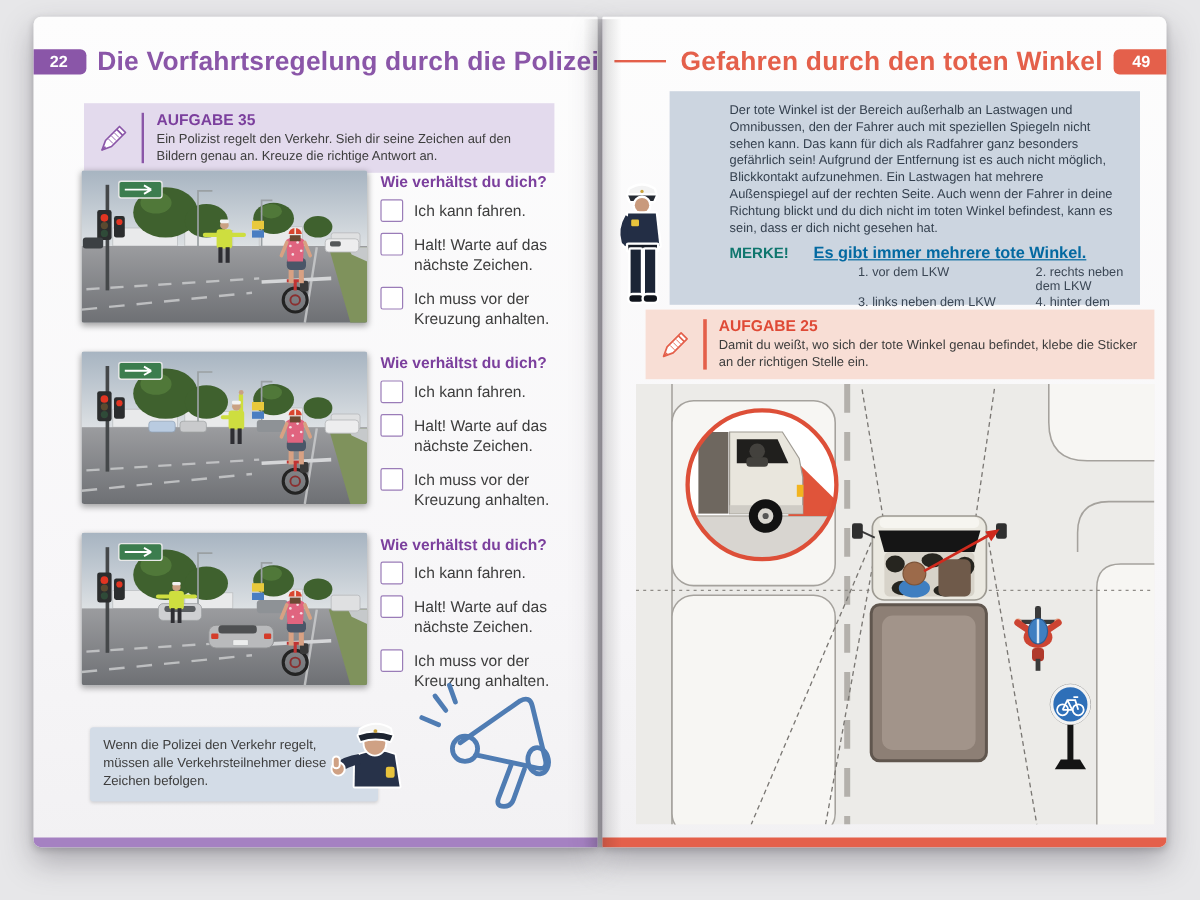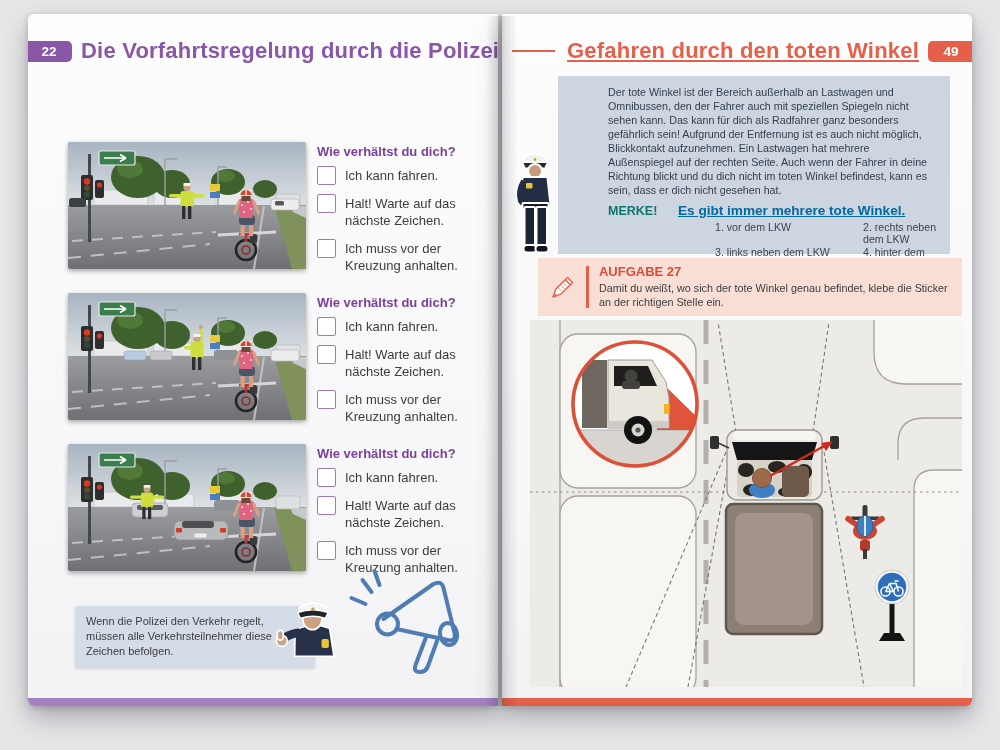--- a/index.html
+++ b/index.html
@@ -24,21 +24,21 @@
   .page.right .bottombar{background:#e4604b;border-radius:0 0 6px 1px;}
 
   
   .hdr{position:absolute;top:24px;left:0;right:0;display:flex;align-items:center;}
   .badge{height:21px;min-width:34px;display:flex;align-items:center;justify-content:center;
     color:#fff;font-weight:bold;font-size:13.5px;}
   .hdr-title{font-weight:bold;font-size:22px;letter-spacing:.2px;white-space:nowrap;}
   .page.left  .badge{background:#8a56a8;border-radius:0 5px 5px 0;margin-right:9px;padding:0 6px 0 4px;}
   .page.left  .hdr-title{color:#8a56a8;}
   .page.right .badge{background:#e4604b;border-radius:5px 0 0 5px;margin-left:9px;padding:0 4px 0 6px;}
-  .page.right .hdr-title{color:#e4604b;text-decoration:underline;}
+  .page.right .hdr-title{color:#e4604b;}
   .rule{flex:1;height:2px;}
   .page.left .rule{background:#8a56a8;margin:0 0 0 12px;}
   .page.right .rule{background:#e4604b;margin:0 12px 0 10px;}
 
   
   .task{position:absolute;display:flex;align-items:center;padding:6px 10px;box-sizing:border-box;}
   .task .pic{width:30px;height:30px;flex:0 0 30px;margin-right:8px;}
   .task .vbar{width:4px;align-self:stretch;margin:2px 10px 2px 0;}
   .task-title{font-weight:bold;font-size:13px;margin-bottom:2px;}
   .task-text{font-size:10.8px;line-height:1.32;color:#3d3d3d;}
@@ -251,20 +251,30 @@
 
 <div class="book">
 
   <div class="page left">
     <div class="hdr">
       <div class="badge">22</div>
       <div class="hdr-title">Die Vorfahrtsregelung durch die Polizei</div>
       <div class="rule"></div>
     </div>
 
+    <div class="task purple">
+      <svg class="pic" viewBox="0 0 36 36" style="color:#8a56a8">
+          <use href="#pencil"></use>
+        </svg>
+      <div class="vbar"></div>
+      <div>
+        <div class="task-title">AUFGABE 35</div>
+        <div class="task-text">Ein Polizist regelt den Verkehr. Sieh dir seine Zeichen auf den Bildern genau an. Kreuze die richtige Antwort an.</div>
+      </div>
+    </div>
 
     <svg class="photo" style="top:128px" viewBox="0 0 238 127">
       <use href="#ph-base"></use>
         <use href="#ph-cars-v1"></use>
         <use href="#ph-officer-armsout"></use>
         <use href="#ph-cyclist"></use>
     </svg>
     <div class="qblock" style="top:130px">
       <div class="qtitle">Wie verhältst du dich?</div>
       <div class="opt">
@@ -372,21 +382,21 @@
     <svg class="info-officer" viewBox="0 0 46 108">
         <use href="#officer-stand"></use>
       </svg>
 
     <div class="task red">
       <svg class="pic" viewBox="0 0 36 36" style="color:#e4604b">
           <use href="#pencil"></use>
         </svg>
       <div class="vbar"></div>
       <div>
-        <div class="task-title">AUFGABE 27</div>
+        <div class="task-title">AUFGABE 25</div>
         <div class="task-text">Damit du weißt, wo sich der tote Winkel genau befindet, klebe die Sticker an der richtigen Stelle ein.</div>
       </div>
     </div>
 
     <svg class="diagram" viewBox="0 0 432 367">
       <rect x="0" y="0" width="432" height="367" fill="#ecebe8"></rect>
       <line x1="30" y1="0" x2="30" y2="367" stroke="#a5a29d" stroke-width="1.3"></line>
       <rect x="30" y="14" width="136" height="154" rx="18" fill="#f7f6f3" stroke="#a5a29d" stroke-width="1.3"></rect>
       <rect x="30" y="176" width="136" height="200" rx="18" fill="#f7f6f3" stroke="#a5a29d" stroke-width="1.3"></rect>
       <path d="M344,-6 L438,-6 L438,64 L376,64 Q344,64 344,32 Z" fill="#f7f6f3" stroke="#a5a29d" stroke-width="1.3"></path>

